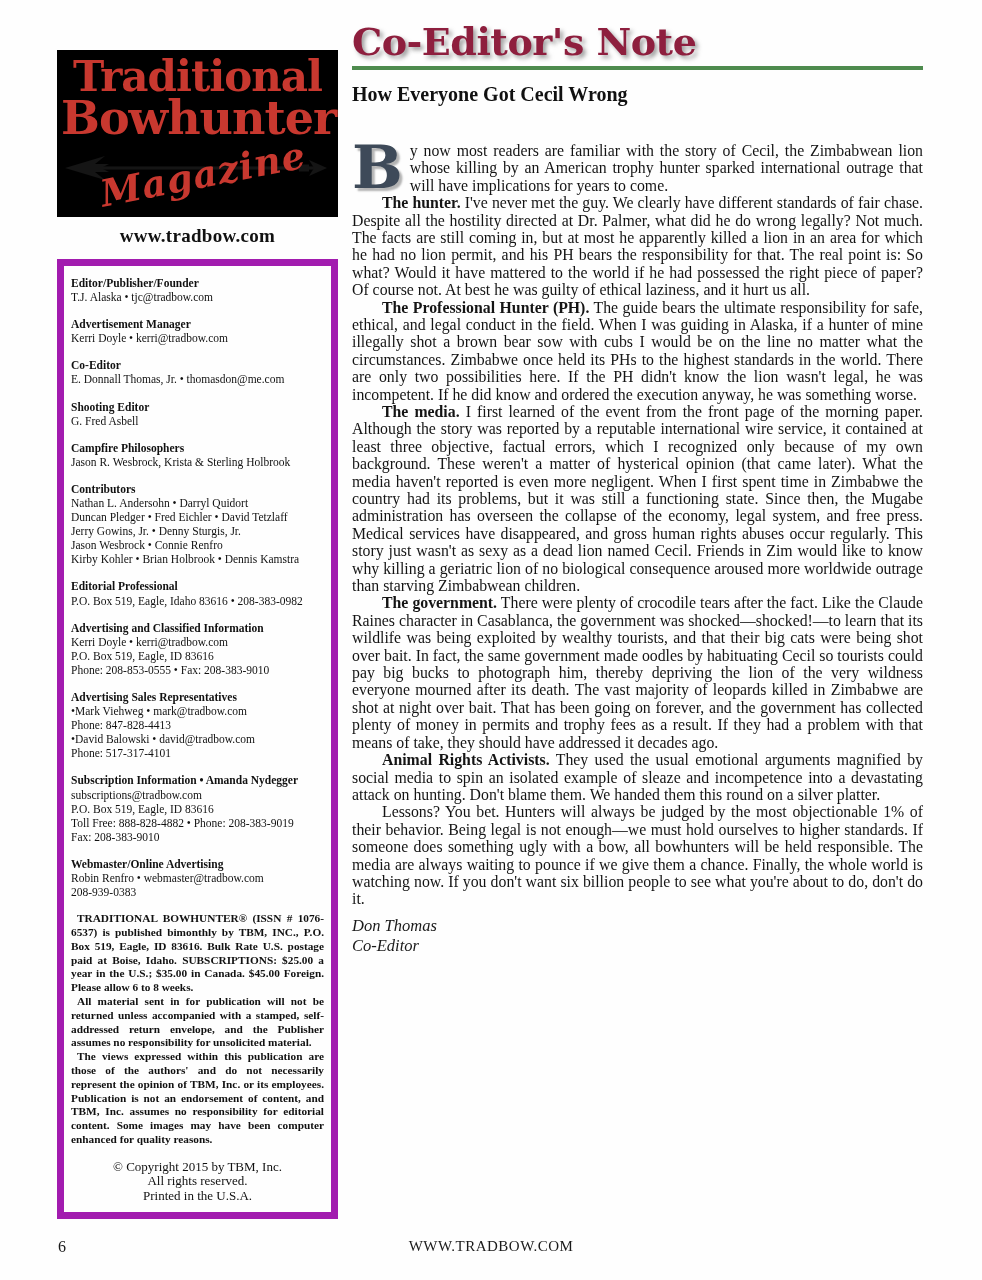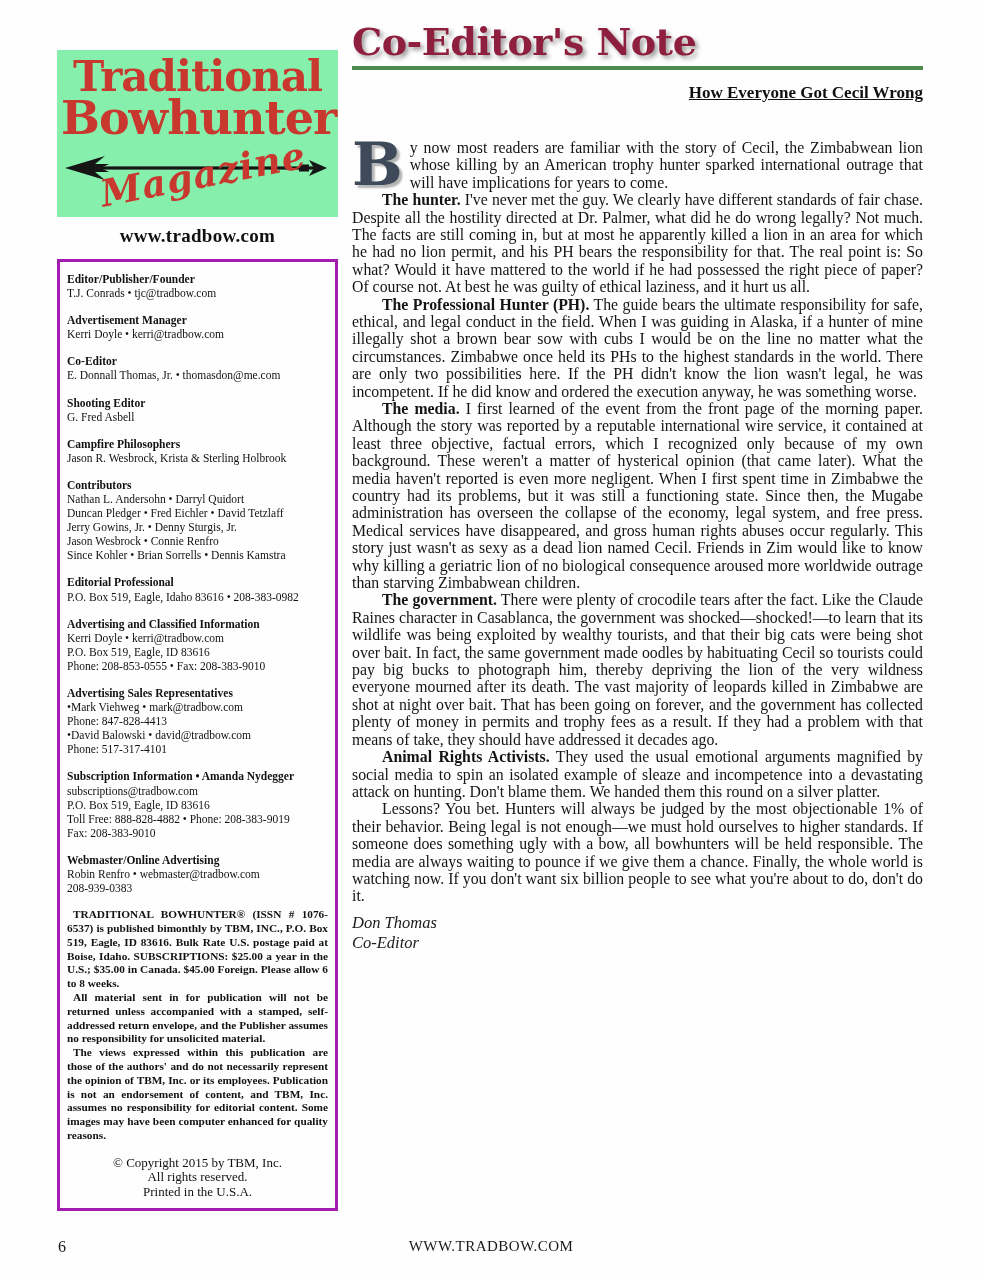--- a/index.html
+++ b/index.html
@@ -15,21 +15,21 @@
     width:982px;height:1280px;
     margin:0 auto;
     background:#fefefe;
     font-family:"Liberation Serif", serif;
     color:#1a1a1a;
     overflow:hidden;
   }
   
   .left-col{position:absolute;left:57px;top:50px;width:281px;}
   .logo-block{
-    background:#86efac;
+    background:#000000;
     padding:8px 4px 2px 4px;
     text-align:center;
   }
   .logo-line{
     font-family:"DejaVu Serif", serif;
     font-weight:bold;
     color:var(--logo-red);
     letter-spacing:-1px;
     line-height:.92;
   }
@@ -46,21 +46,21 @@
     letter-spacing:1px;
     text-align:center;
   }
   .logo-site{
     text-align:center;
     font-weight:bold;font-size:19px;color:#111;
     margin-top:8px;letter-spacing:.3px;
   }
   .mast-box{
     margin-top:12px;
-    border:3px solid #a21caf;
+    border:7px solid #a21caf;
     padding:10px 7px 8px 7px;
     font-size:11.5px;line-height:14.1px;
     color:#111;
   }
   .m-sec{margin-bottom:13px;}
   .m-head{font-weight:bold;}
   .m-line{}
   .m-notice{
     font-weight:bold;
     text-align:justify;
@@ -76,22 +76,22 @@
     font-family:"DejaVu Serif", serif;
     font-weight:bold;
     font-size:38px;
     color:var(--title-maroon);
     letter-spacing:-.5px;
     text-shadow:3px 3px 4px rgba(110,110,110,.65);
     line-height:1.05;
   }
   .title-rule{height:4px;background:var(--rule-green);margin-top:4px;}
   .subtitle{
-    text-align:right;font-weight:bold;font-size:17px;
-    margin-top:13px;color:#111;text-decoration:underline;
+    text-align:left;font-weight:bold;font-size:20px;
+    margin-top:13px;color:#111;
   }
   .article{
     margin-top:36px;
     font-size:15.8px;line-height:17.4px;
     text-align:justify;
     color:#141414;
   }
   .a-par{margin:0;}
   .a-par.indent{text-indent:30px;}
   .dropcap{
@@ -138,21 +138,21 @@
         </svg>
         <div class="logo-script">Magazine</div>
       </div>
     </div>
     <div class="logo-site">www.tradbow.com</div>
 
     <div class="mast-box">
       <div>
           <div class="m-sec">
             <div class="m-head">Editor/Publisher/Founder</div>
-            <div class="m-line">T.J. Conrads • tjc@tradbow.com</div>
+            <div class="m-line">T.J. Alaska • tjc@tradbow.com</div>
           </div>
           <div class="m-sec">
             <div class="m-head">Advertisement Manager</div>
             <div class="m-line">Kerri Doyle • kerri@tradbow.com</div>
           </div>
           <div class="m-sec">
             <div class="m-head">Co-Editor</div>
             <div class="m-line">E. Donnall Thomas, Jr. • thomasdon@me.com</div>
           </div>
           <div class="m-sec">
@@ -162,21 +162,21 @@
           <div class="m-sec">
             <div class="m-head">Campfire Philosophers</div>
             <div class="m-line">Jason R. Wesbrock, Krista &amp; Sterling Holbrook</div>
           </div>
           <div class="m-sec">
             <div class="m-head">Contributors</div>
             <div class="m-line">Nathan L. Andersohn • Darryl Quidort</div>
             <div class="m-line">Duncan Pledger • Fred Eichler • David Tetzlaff</div>
             <div class="m-line">Jerry Gowins, Jr. • Denny Sturgis, Jr.</div>
             <div class="m-line">Jason Wesbrock • Connie Renfro</div>
-            <div class="m-line">Since Kohler • Brian Sorrells • Dennis Kamstra</div>
+            <div class="m-line">Kirby Kohler • Brian Holbrook • Dennis Kamstra</div>
           </div>
           <div class="m-sec">
             <div class="m-head">Editorial Professional</div>
             <div class="m-line">P.O. Box 519, Eagle, Idaho 83616 • 208-383-0982</div>
           </div>
           <div class="m-sec">
             <div class="m-head">Advertising and Classified Information</div>
             <div class="m-line">Kerri Doyle • kerri@tradbow.com</div>
             <div class="m-line">P.O. Box 519, Eagle, ID 83616</div>
             <div class="m-line">Phone: 208-853-0555 • Fax: 208-383-9010</div>

